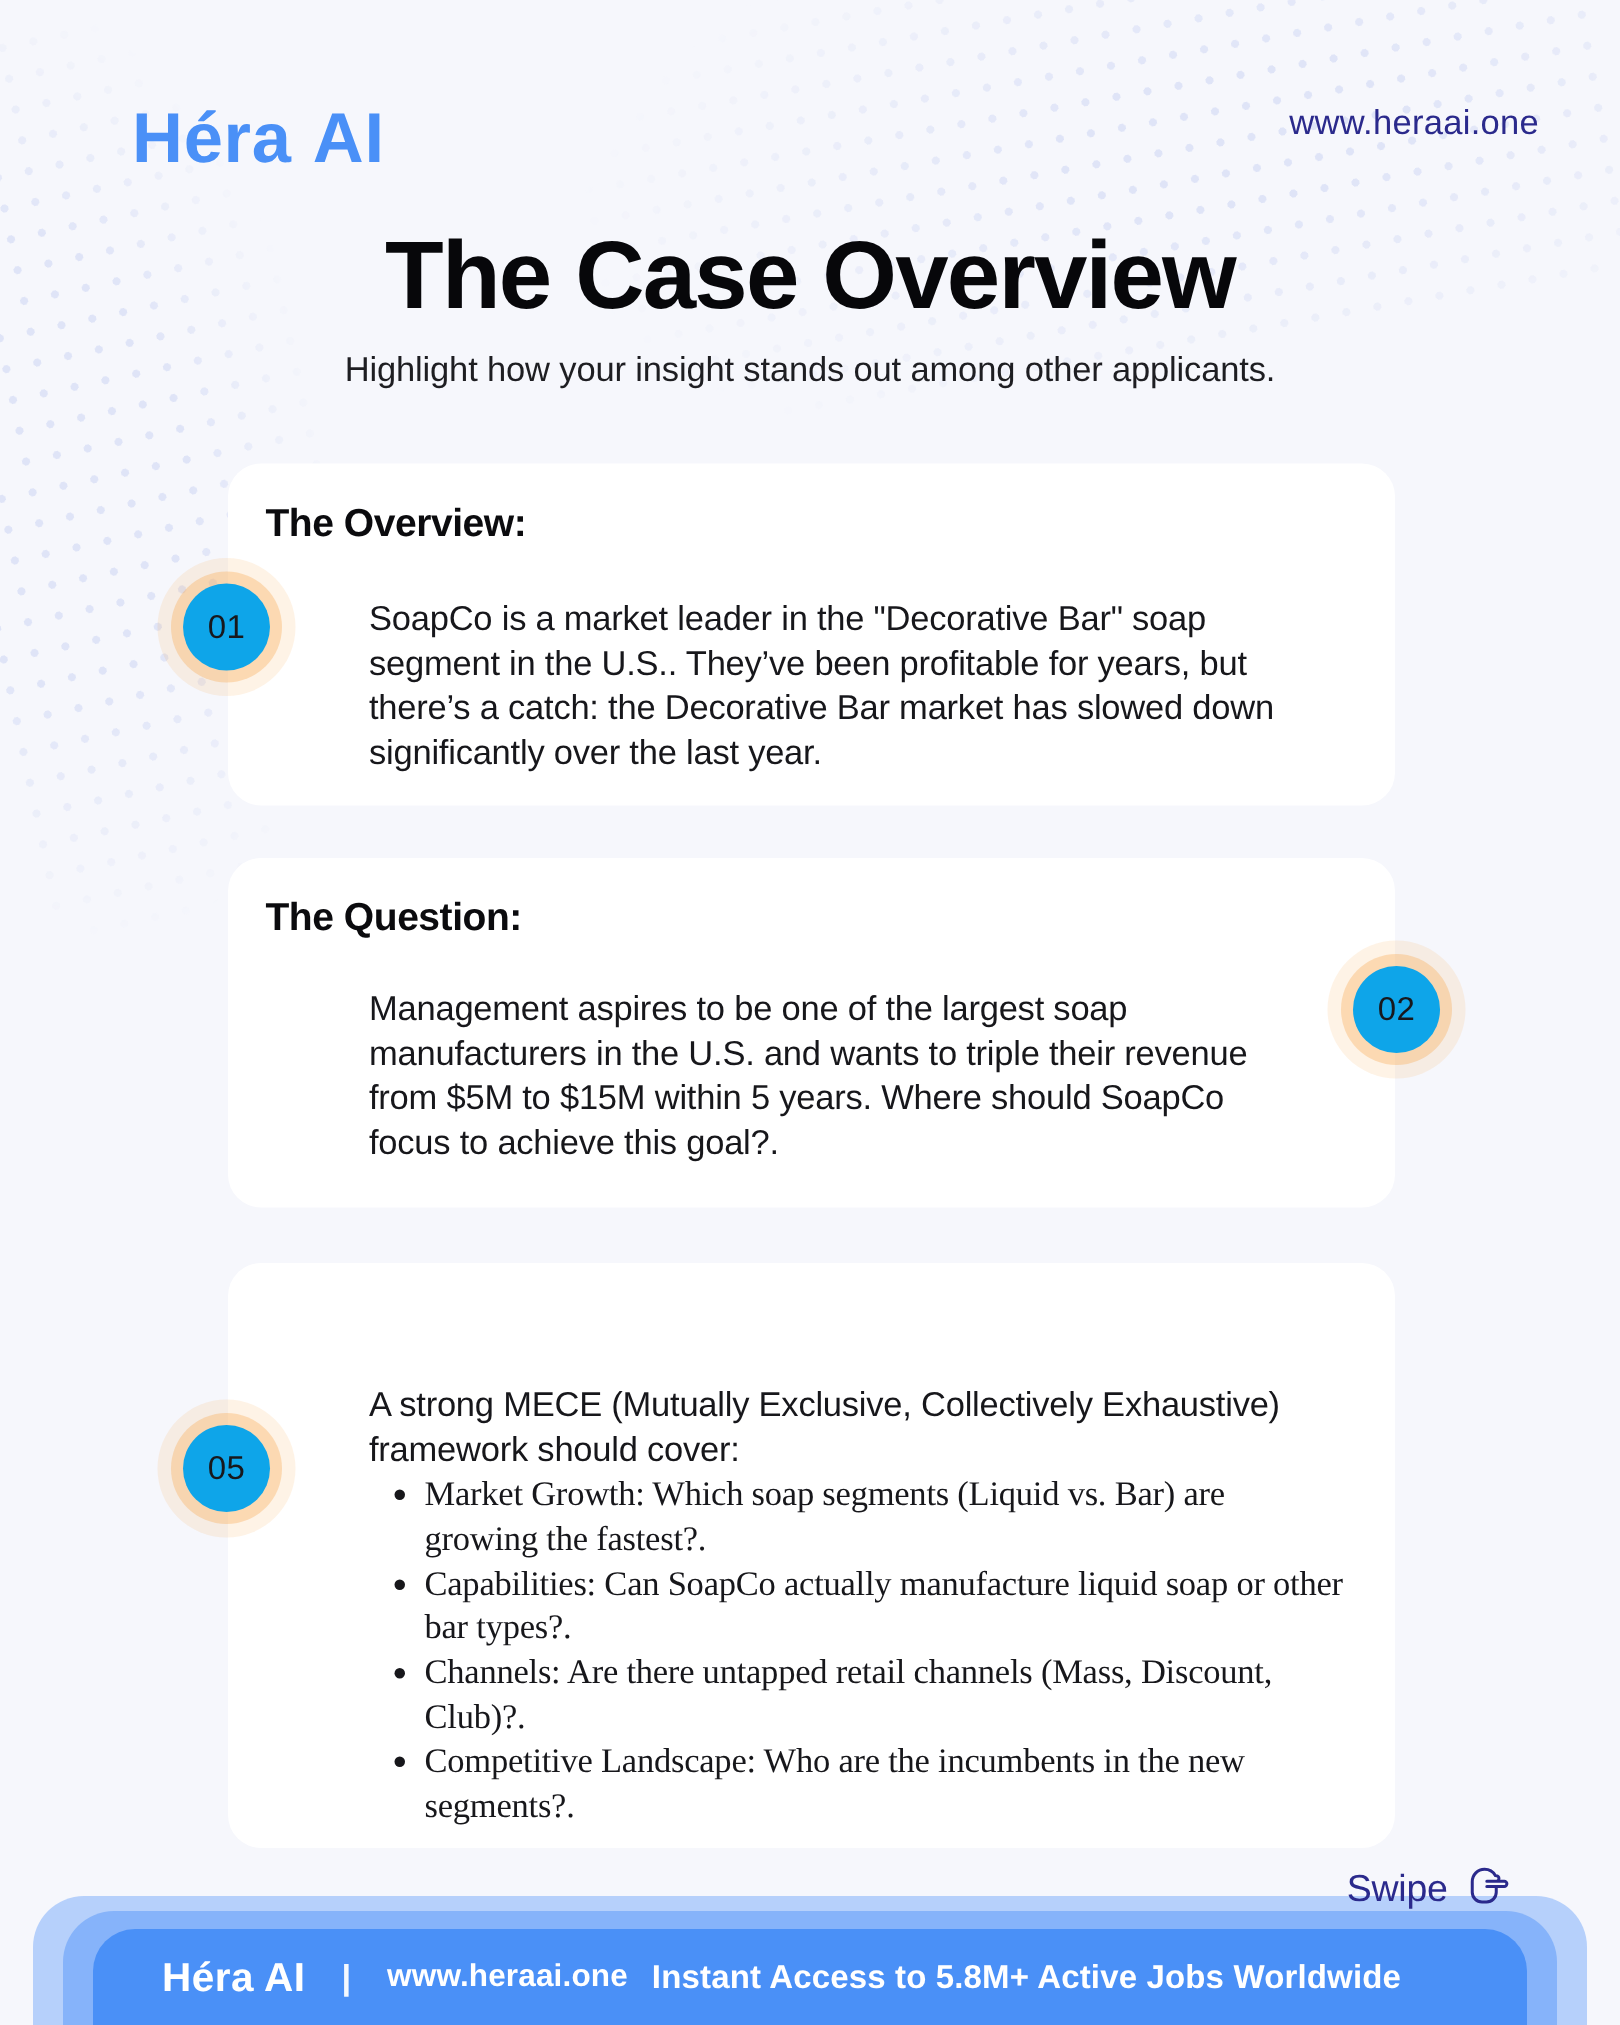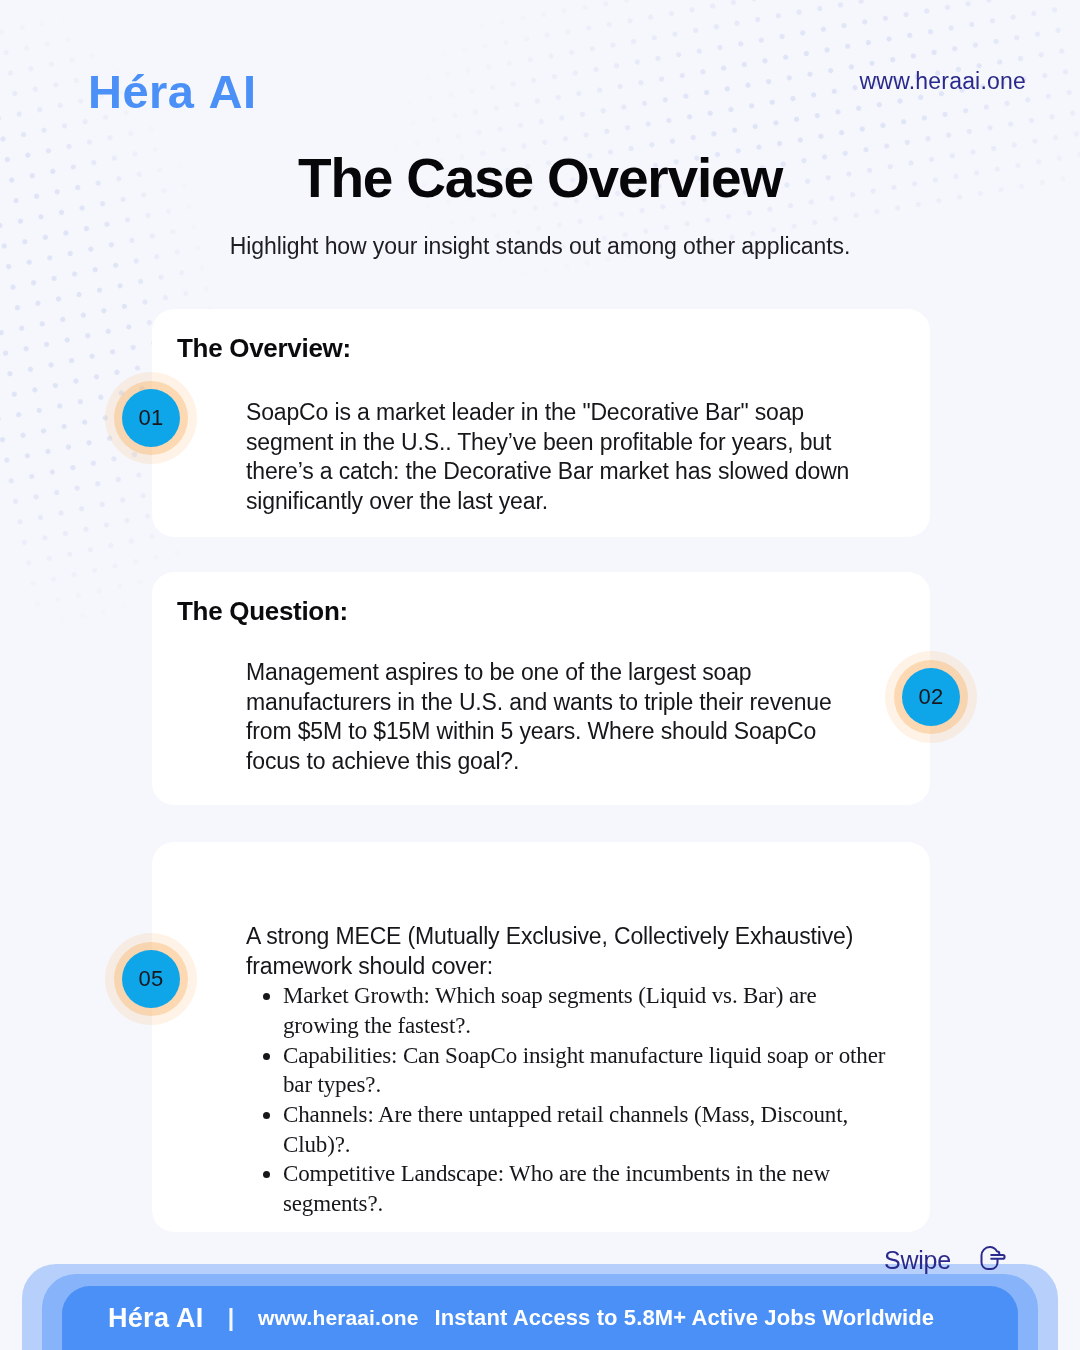--- a/index.html
+++ b/index.html
@@ -65,21 +65,21 @@
     font-size: 23px;
     color: #2b2a8c;
     letter-spacing: 0.2px;
   }
   .page-title {
     position: absolute;
     left: 0;
     right: 0;
     top: 146px;
     text-align: center;
-    font-size: 55px;
+    font-size: 64px;
     font-weight: bold;
     color: #07070a;
     letter-spacing: -1.2px;
   }
   .page-subtitle {
     position: absolute;
     left: 0;
     right: 0;
     top: 233px;
     text-align: center;
@@ -166,32 +166,32 @@
     display: flex;
     align-items: center;
     justify-content: center;
   }
   .badge .num {
     font-size: 22px;
     color: #18181c;
     letter-spacing: 0.3px;
   }
   .badge-1 { left: 105px; top: 372px; }
-  .badge-2 { left: 885px; top: 651px; }
+  .badge-2 { left: 885px; top: 627px; }
   .badge-3 { left: 105px; top: 933px; }
 
   
   .swipe {
     position: absolute;
     right: 72px;
     bottom: 72px;
     z-index: 7;
     display: flex;
     align-items: center;
-    gap: 23px;
+    gap: 9px;
   }
   .swipe-label {
     font-size: 25px;
     color: #2b2a8c;
     letter-spacing: -0.2px;
   }
   .swipe-icon { display: block; }
 
   
   .footer { position: absolute; left: 0; bottom: 0; width: 1080px; height: 110px; z-index: 5; }
@@ -243,21 +243,21 @@
   <div class="card card-2">
     <div class="card-heading">The Question:</div>
     <div class="card-body">Management aspires to be one of the largest soap manufacturers in the U.S. and wants to triple their revenue from $5M to $15M within 5 years. Where should SoapCo focus to achieve this goal?.</div>
   </div>
 
   <div class="card card-3">
     <div class="card-body">
       <div>A strong MECE (Mutually Exclusive, Collectively Exhaustive) framework should cover:</div>
       <ul>
         <li>Market Growth: Which soap segments (Liquid vs. Bar) are growing the fastest?.</li>
-        <li>Capabilities: Can SoapCo insight manufacture liquid soap or other bar types?.</li>
+        <li>Capabilities: Can SoapCo actually manufacture liquid soap or other bar types?.</li>
         <li>Channels: Are there untapped retail channels (Mass, Discount, Club)?.</li>
         <li>Competitive Landscape: Who are the incumbents in the new segments?.</li>
       </ul>
     </div>
   </div>
 
   <div class="badge badge-1">
     <div class="ring2">
       <div class="ring3">
         <span class="num">01</span>

